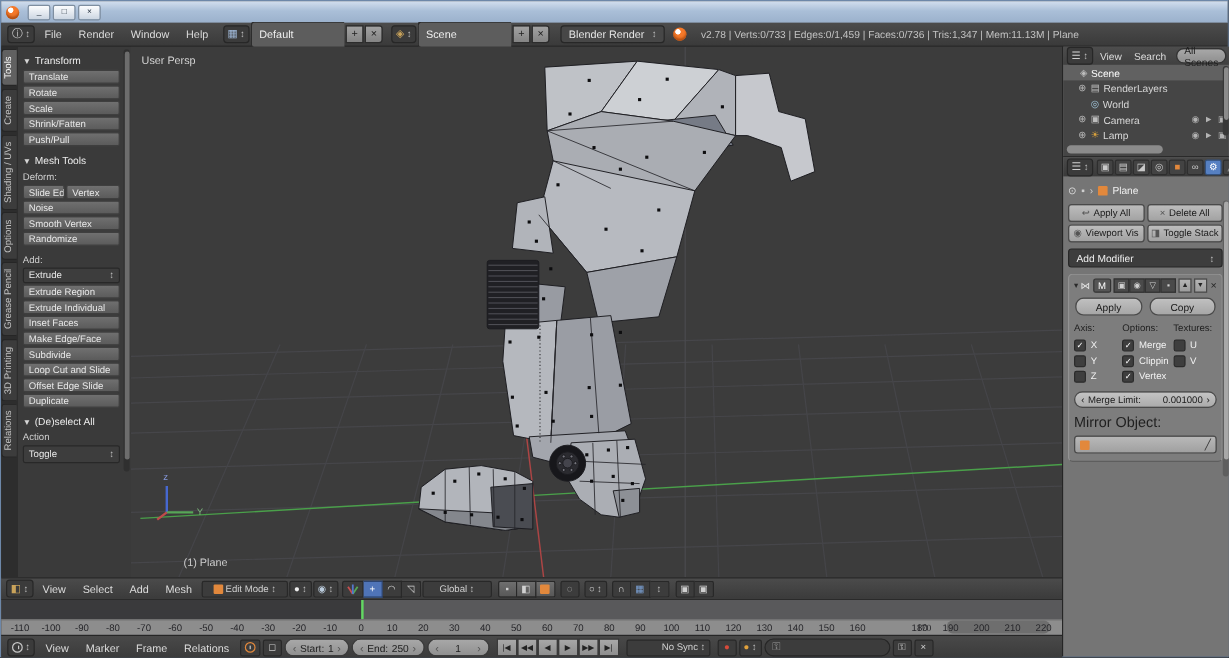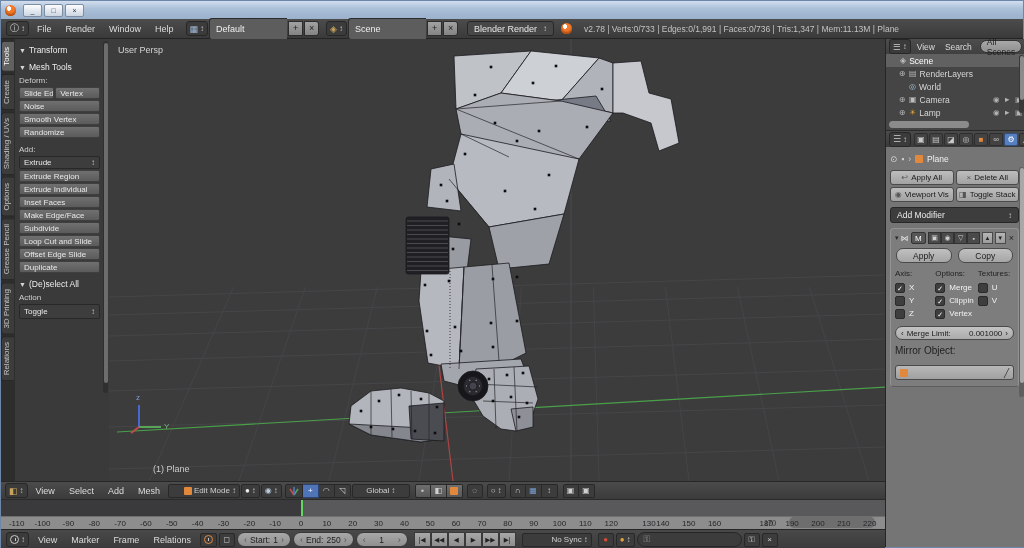--- a/index.html
+++ b/index.html
@@ -109,21 +109,21 @@
   .applyrow{display:flex;gap:6px;margin:2px 1px 6px 1px;}
   .bigbtn{flex:1;height:15px;background:linear-gradient(#c0c0c0,#a6a6a6);border:1px solid #4a4a4a;border-radius:7px;color:#1a1a1a;display:flex;align-items:center;justify-content:center;font-size:8.5px;}
   .mcols{display:flex;gap:4px;margin-bottom:6px;}
   .mcol{flex:1;}
   .mcol .chead{color:#1f1f1f;margin-bottom:3px;font-size:8px;}
   .cbrow{display:flex;align-items:center;gap:4px;height:13px;}
   .cb{width:10px;height:10px;background:#3e3e3e;border:1px solid #2b2b2b;border-radius:2px;color:#fff;font-size:7px;line-height:9px;text-align:center;}
   .cblabel{color:#f2f2f2;font-size:8px;}
   .slider{height:14px;background:linear-gradient(#c4c4c4,#ababab);border:1px solid #4a4a4a;border-radius:7px;display:flex;align-items:center;padding:0 5px;gap:3px;color:#1b1b1b;font-size:8px;margin-bottom:5px;}
   .slider .sv{margin-left:auto;}
-  .mobjlabel{color:#1f1f1f;margin-bottom:9px;font-size:10px;}
+  .mobjlabel{color:#1f1f1f;margin-bottom:4px;font-size:12px;}
   .objfld{height:15px;background:linear-gradient(#b8b8b8,#a0a0a0);border:1px solid #4a4a4a;border-radius:3px;display:flex;align-items:center;padding:0 4px;gap:4px;}
   .objfld .drop{margin-left:auto;color:#333;}
   .propscroll{position:absolute;right:1px;top:20px;width:5px;height:230px;background:#5f5f5f;border-radius:3px;}
   .propscroll .thumb{position:absolute;top:1px;left:0.5px;width:4px;height:215px;background:#a8a8a8;border-radius:3px;}
 </style>
 </head>
 <body>
 
 <div class="app">
 
@@ -152,40 +152,47 @@
       <span class="updn">↕</span>
     </div>
     <div class="fld">Scene</div>
     <div class="mini">+</div>
     <div class="mini last">×</div>
     <div class="enginedd">
       <span>Blender Render</span>
       <span class="updn">↕</span>
     </div>
     <div class="blogo" style="margin-left:6px"></div>
-    <div class="stats">v2.78 | Verts:0/733 | Edges:0/1,991 | Faces:0/736 | Tris:1,347 | Mem:11.13M | Plane</div>
+    <div class="stats">v2.78 | Verts:0/733 | Edges:0/1,459 | Faces:0/736 | Tris:1,347 | Mem:11.13M | Plane</div>
   </div>
 
   <div class="content">
 
     <div class="leftcol">
       <div class="workrow">
 
         <div class="toolshelf">
           <div class="tabstrip" id="tab-strip">
               <div class="vtab active">Tools</div>
               <div class="vtab">Create</div>
               <div class="vtab">Shading / UVs</div>
               <div class="vtab">Options</div>
               <div class="vtab">Grease Pencil</div>
               <div class="vtab">3D Printing</div>
               <div class="vtab">Relations</div>
             </div>
           <div class="shelf">
             <div class="phead"><span class="tri">▼</span><span>Transform</span></div>
+            <div id="transform-buttons">
+                <div class="tbtn">Translate</div>
+                <div class="tbtn">Rotate</div>
+                <div class="tbtn">Scale</div>
+                <div class="tbtn">Shrink/Fatten</div>
+                <div class="tbtn">Push/Pull</div>
+              </div>
             <div class="phead" style="margin-top:7px"><span class="tri">▼</span><span>Mesh Tools</span></div>
             <div class="slabel">Deform:</div>
             <div class="btnrow2" id="deform-row">
                 <div class="tbtn half1">Slide Ed</div>
                 <div class="tbtn half2">Vertex</div>
               </div>
             <div id="deform-buttons">
                 <div class="tbtn">Noise</div>
                 <div class="tbtn">Smooth Vertex</div>
                 <div class="tbtn">Randomize</div>
@@ -357,21 +364,21 @@
           <div class="objlabel">(1) Plane</div>
         </div>
       </div>
 
       <div class="vpheader">
         <div class="edbtn">
           <span style="color:#c9a35a">◧</span>
           <span class="updn">↕</span>
         </div>
         <span><span class="menu">View</span><span class="menu">Select</span><span class="menu">Add</span><span class="menu">Mesh</span></span>
-        <div class="hbtn" style="min-width:72px;justify-content:flex-end">
+        <div class="hbtn" style="min-width:72px;justify-content:center">
           <span class="oicon-sq"></span>
           <span>Edit Mode</span>
           <span class="updn">↕</span>
         </div>
         <div class="hbtn">
           <span style="color:#eee">●</span>
           <span class="updn">↕</span>
         </div>
         <div class="hbtn">
           <span style="color:#bcd">◉</span>
@@ -440,21 +447,21 @@
             <span class="tick" style="left: 377.55px;">30</span>
             <span class="tick" style="left: 403.4px;">40</span>
             <span class="tick" style="left: 429.25px;">50</span>
             <span class="tick" style="left: 455.1px;">60</span>
             <span class="tick" style="left: 480.95px;">70</span>
             <span class="tick" style="left: 506.8px;">80</span>
             <span class="tick" style="left: 532.65px;">90</span>
             <span class="tick" style="left: 558.5px;">100</span>
             <span class="tick" style="left: 584.35px;">110</span>
             <span class="tick" style="left: 610.2px;">120</span>
-            <span class="tick" style="left: 636.05px; margin-left: 12px;">130</span>
+            <span class="tick" style="left: 636.05px;">130</span>
             <span class="tick" style="left: 661.9px;">140</span>
             <span class="tick" style="left: 687.75px;">150</span>
             <span class="tick" style="left: 713.6px;">160</span>
             <span class="tick" style="left: 769px; font-family: Liberation Serif, serif;">170</span>
             <span class="tick" style="left: 765.3px;">180</span>
             <span class="tick" style="left: 791.15px;">190</span>
             <span class="tick" style="left: 817px;">200</span>
             <span class="tick" style="left: 842.85px;">210</span>
             <span class="tick" style="left: 868.7px;">220</span>
           </div>

